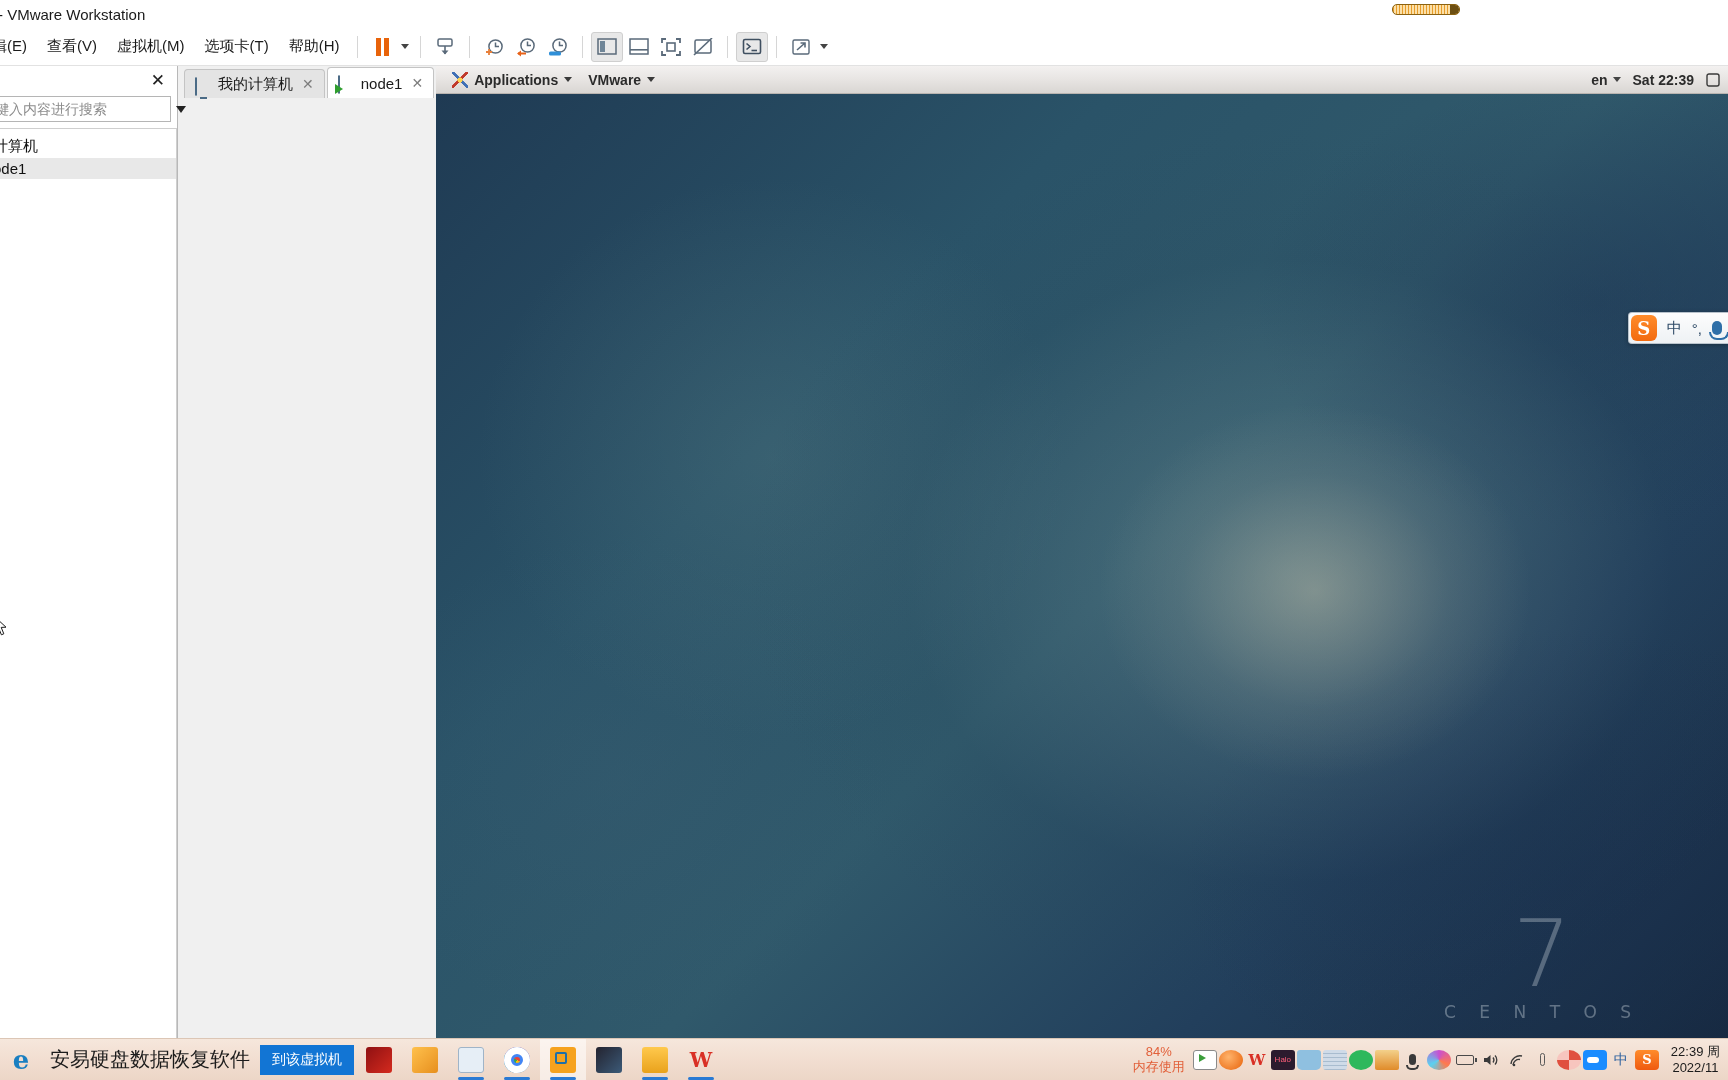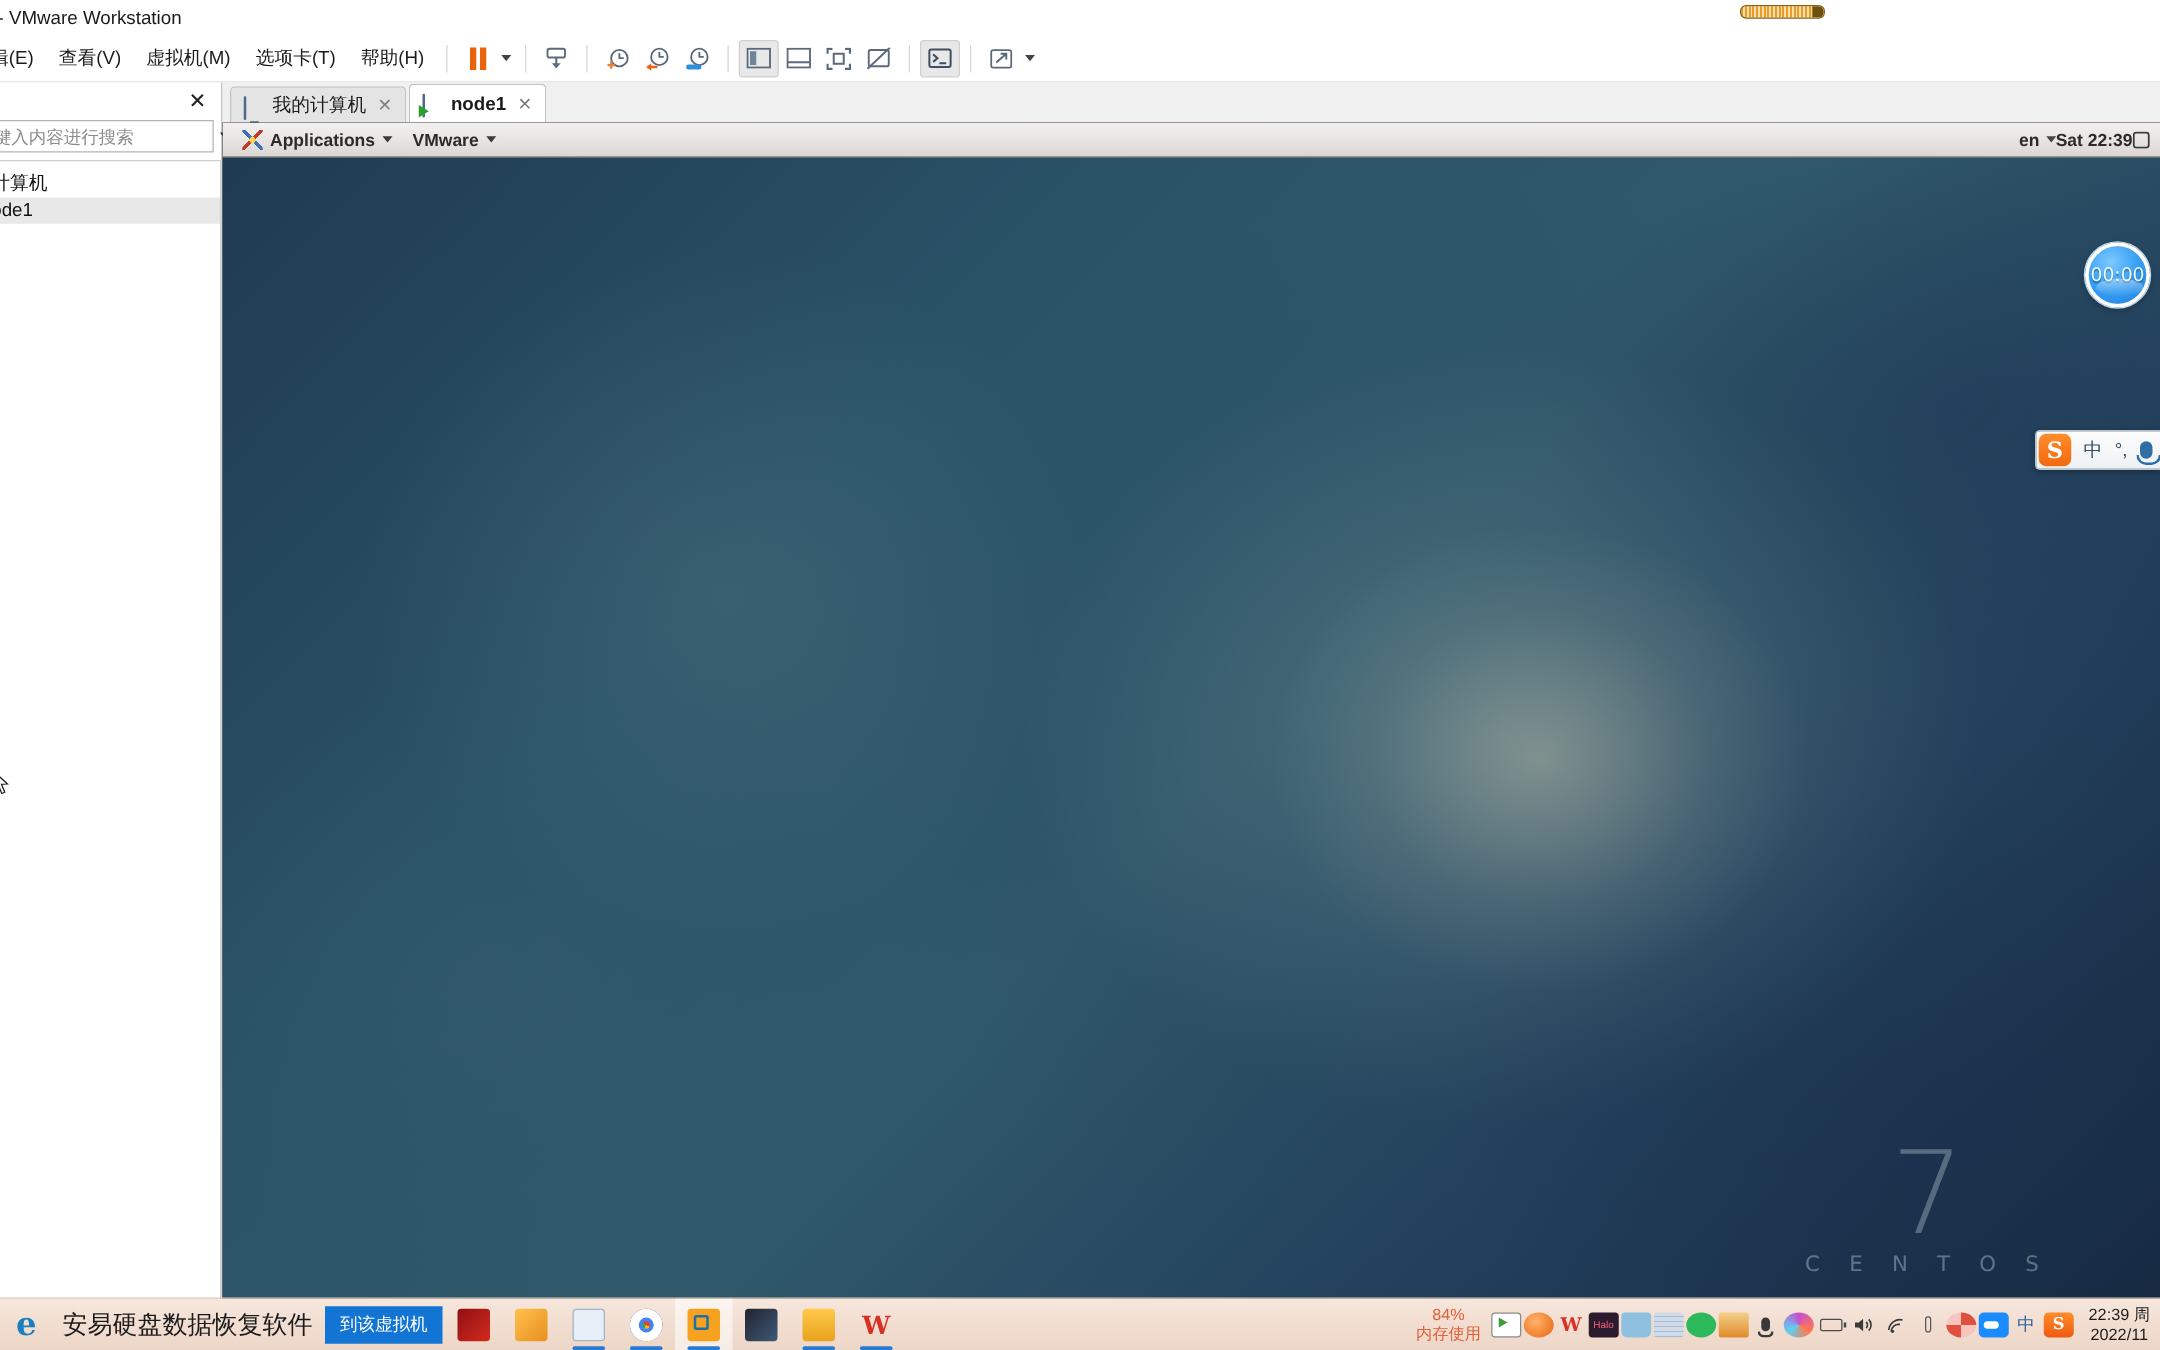--- a/index.html
+++ b/index.html
@@ -147,21 +147,21 @@
     padding-top: 6px;
   }
   .tree-item {
     font-size: 15px; color: #111;
     padding: 2px 6px 2px 10px;
     white-space: nowrap; cursor: default;
   }
   .tree-item.selected { background: #e8e8e8; }
 
   
-  .main { flex: 1 1 auto; display: flex; flex-direction: column; min-width: 0; }
+  .main { flex: 1 1 auto; display: flex; flex-direction: row; min-width: 0; }
 
   
   .tabstrip {
     height: 32px; flex: 0 0 32px;
     background: #f0f0f0;
     display: flex; align-items: flex-end;
     padding-left: 6px;
     position: relative;
   }
   .tab {
@@ -172,21 +172,21 @@
     background: #e4e4e4;
     border: 1px solid #c4c4c4;
     border-bottom: 0;
     border-radius: 4px 4px 0 0;
     margin-right: 2px;
     cursor: default;
     white-space: nowrap;
   }
   .tab.active {
     background: #ffffff;
-    font-weight: bold;
+    font-weight: normal;
     height: 31px;
   }
   .tab-close {
     font-size: 14px; color: #7d7d7d;
     line-height: 1; padding: 0 2px; cursor: default;
   }
   .tab-icon { width: 16px; height: 14px; position: relative; flex: 0 0 16px; }
   
   .ic-monitor {
     width: 16px; height: 12px;
@@ -231,21 +231,21 @@
   }
   .panel-menu {
     display: flex; align-items: center; gap: 6px;
     padding: 2px 8px;
     font-weight: bold; cursor: default;
     white-space: nowrap;
   }
   .panel-menu .caret-down { border-top-color: #3a3a3a; border-left-width: 4px; border-right-width: 4px; border-top-width: 5px; }
   .panel-right {
     margin-left: auto;
-    display: flex; align-items: center; gap: 0;
+    display: flex; align-items: center; gap: 12px;
     padding-right: 2px;
   }
   .panel-right .item { display: flex; align-items: center; gap: 5px; font-weight: bold; cursor: default; white-space: nowrap; }
   .app-star {
     width: 16px; height: 16px; position: relative; flex: 0 0 16px;
   }
   .app-star::before, .app-star::after {
     content: ""; position: absolute; inset: 0;
     background:
       radial-gradient(circle at 50% 50%, #ffd34d 0 22%, transparent 23%),

